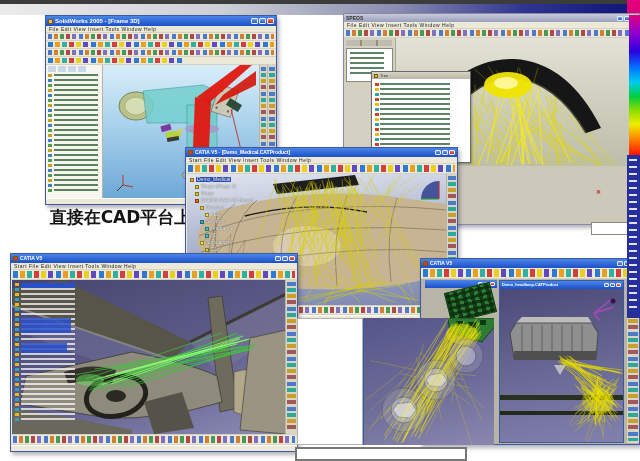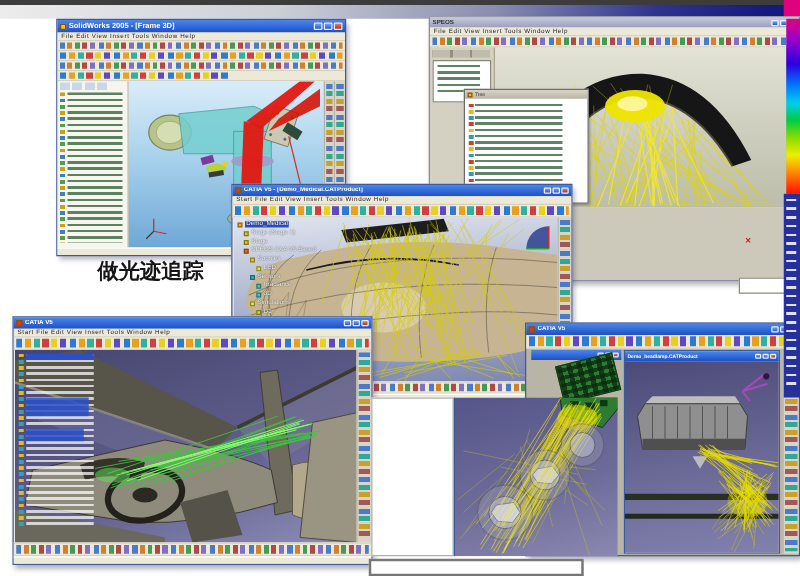--- a/index.html
+++ b/index.html
@@ -249,21 +249,21 @@
   <div class="sidecol" style="right:9px;top:49px;width:8px;height:133px">
       <div class="vchips"></div>
     </div>
   <div class="sidecol" style="right:0;top:49px;width:9px;height:133px">
       <div class="vchips"></div>
     </div>
   <div class="status" style="height:6px"></div>
 </div>
 
 <div class="abs" style="left:18px;top:206px;width:205px;text-align:center;font-weight:bold;color:#151515;font-size:17px;line-height:22px;font-family:'DejaVu Sans',sans-serif">
-  <div>做光迹追踪</div>
+  <div>直接在CAD平台上</div>
 </div>
 
 <div class="win" style="left:185px;top:147px;width:273px;height:176px">
   <div class="tbar" style="height:9px">
     <span class="ticn" style="background:#d04020"></span>
     <span class="ttl" style="font-size:5px">CATIA V5 - [Demo_Medical.CATProduct]</span>
     <span class="wbtns">
         <span class="wb" style="width:6px;height:5px"></span>
         <span class="wb" style="width:6px;height:5px"></span>
         <span class="wb close" style="width:6px;height:5px"></span>

